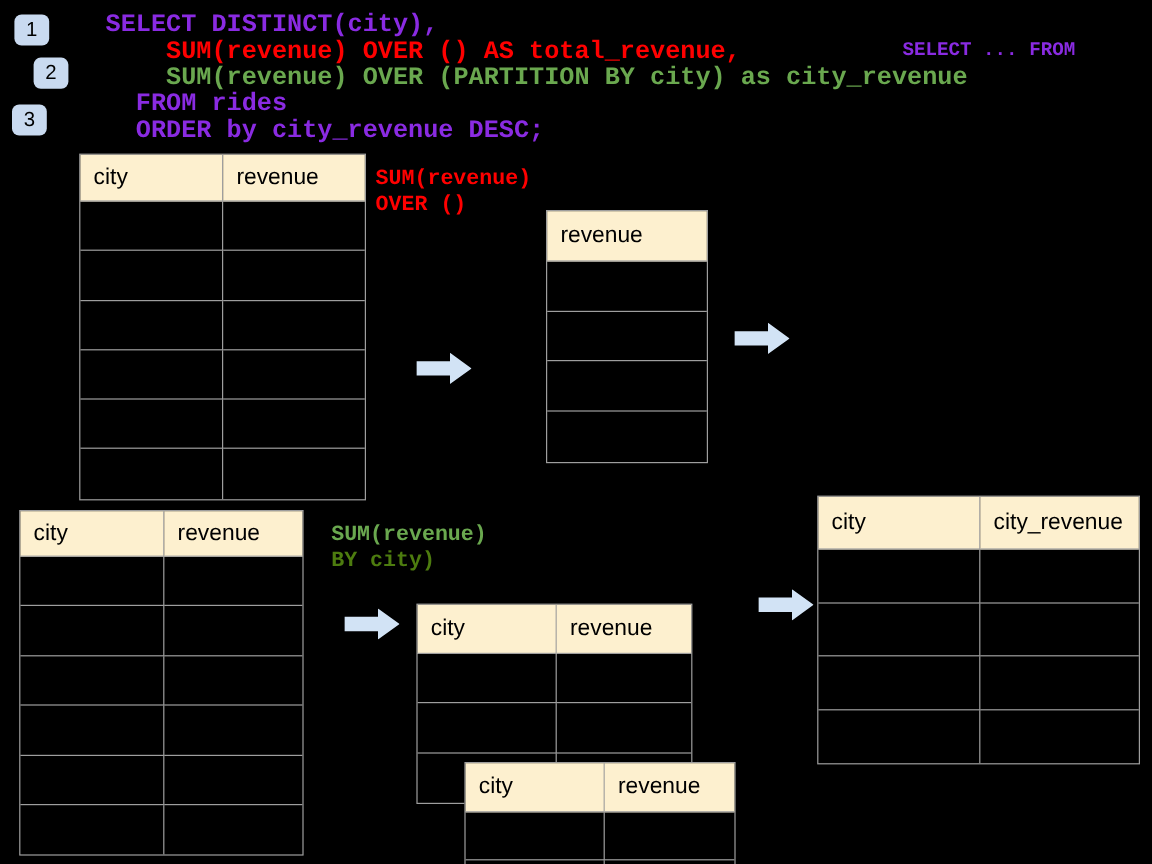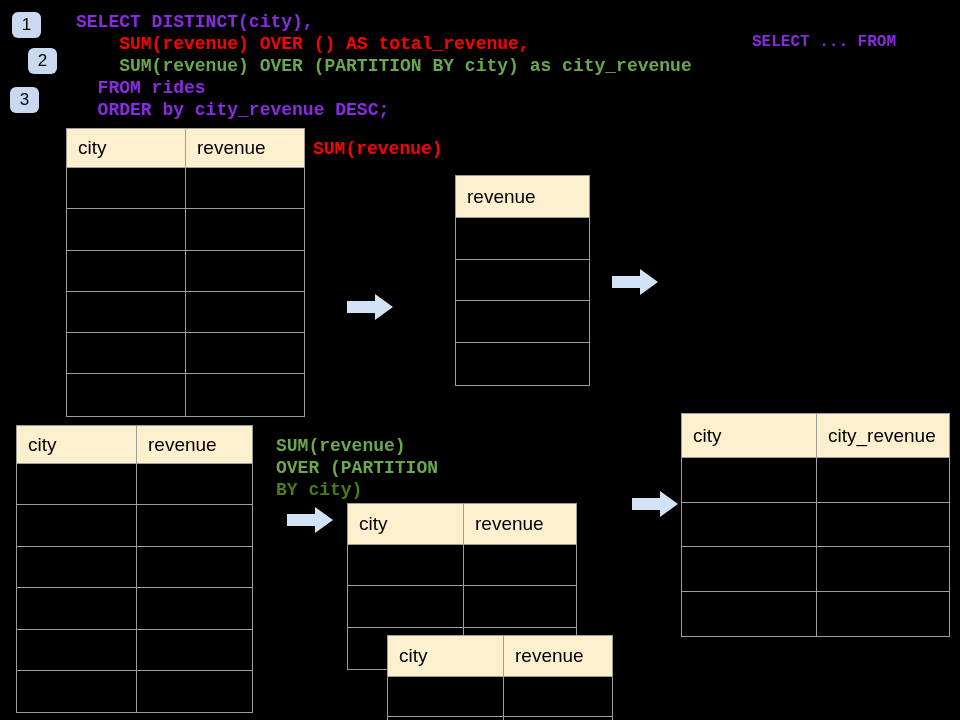--- a/index.html
+++ b/index.html
@@ -20,21 +20,21 @@
   #badge-1{left:12px;top:12px;}
   #badge-2{left:28px;top:48px;}
   #badge-3{left:10px;top:87px;}
 
   
   .code{
     position:absolute;white-space:pre;
     font-family:"Liberation Mono","DejaVu Sans Mono",monospace;
     font-weight:bold;
   }
-  #sql-main{left:76px;top:11px;font-size:18px;line-height:22px;}
+  #sql-main{left:88px;top:11px;font-size:21px;line-height:22px;}
   #sql-side{left:752px;top:32px;font-size:16px;line-height:20px;}
   #ann-total{left:313px;top:138px;font-size:18px;line-height:22px;}
   #ann-part{left:276px;top:435px;font-size:18px;line-height:22px;}
 
   
   .tbl{
     position:absolute;background:#000;box-sizing:border-box;
     border:1px solid var(--table-border,#9e9e9e);
   }
   .trow{display:flex;}
@@ -75,22 +75,22 @@
 <body>
 
 <div class="page">
 
   <div class="badge" id="badge-1">1</div>
   <div class="badge" id="badge-2">2</div>
   <div class="badge" id="badge-3">3</div>
 
   <div class="code" id="sql-main"><div style="color: rgb(138, 43, 226);">SELECT DISTINCT(city),</div><div style="color: rgb(255, 0, 0);">    SUM(revenue) OVER () AS total_revenue,</div><div style="color: rgb(106, 168, 79);">    SUM(revenue) OVER (PARTITION BY city) as city_revenue</div><div style="color: rgb(138, 43, 226);">  FROM rides</div><div style="color: rgb(138, 43, 226);">  ORDER by city_revenue DESC;</div></div>
   <div class="code" id="sql-side"><div style="color: rgb(138, 43, 226);">SELECT ... FROM</div></div>
-  <div class="code" id="ann-total"><div style="color: rgb(255, 0, 0);">SUM(revenue)</div></div>
-  <div class="code" id="ann-part"><div style="color: rgb(106, 168, 79);">SUM(revenue)</div><div style="color: rgb(106, 168, 79);">OVER (PARTITION</div><div style="color: #4d7c0f;">BY city)</div></div>
+  <div class="code" id="ann-total"><div style="color: rgb(255, 0, 0);">SUM(revenue)</div><div style="color: rgb(255, 0, 0);">OVER ()</div></div>
+  <div class="code" id="ann-part"><div style="color: rgb(106, 168, 79);">SUM(revenue)</div><div style="color: #4d7c0f;">BY city)</div></div>
 
   <div class="tbl" id="t-source-top">
       <div class="trow thead">
         <div class="cell c0">city</div>
         <div class="cell c1">revenue</div>
       </div>
       <div class="trow brow">
         <div class="cell c0"></div>
         <div class="cell c1"></div>
       </div>

